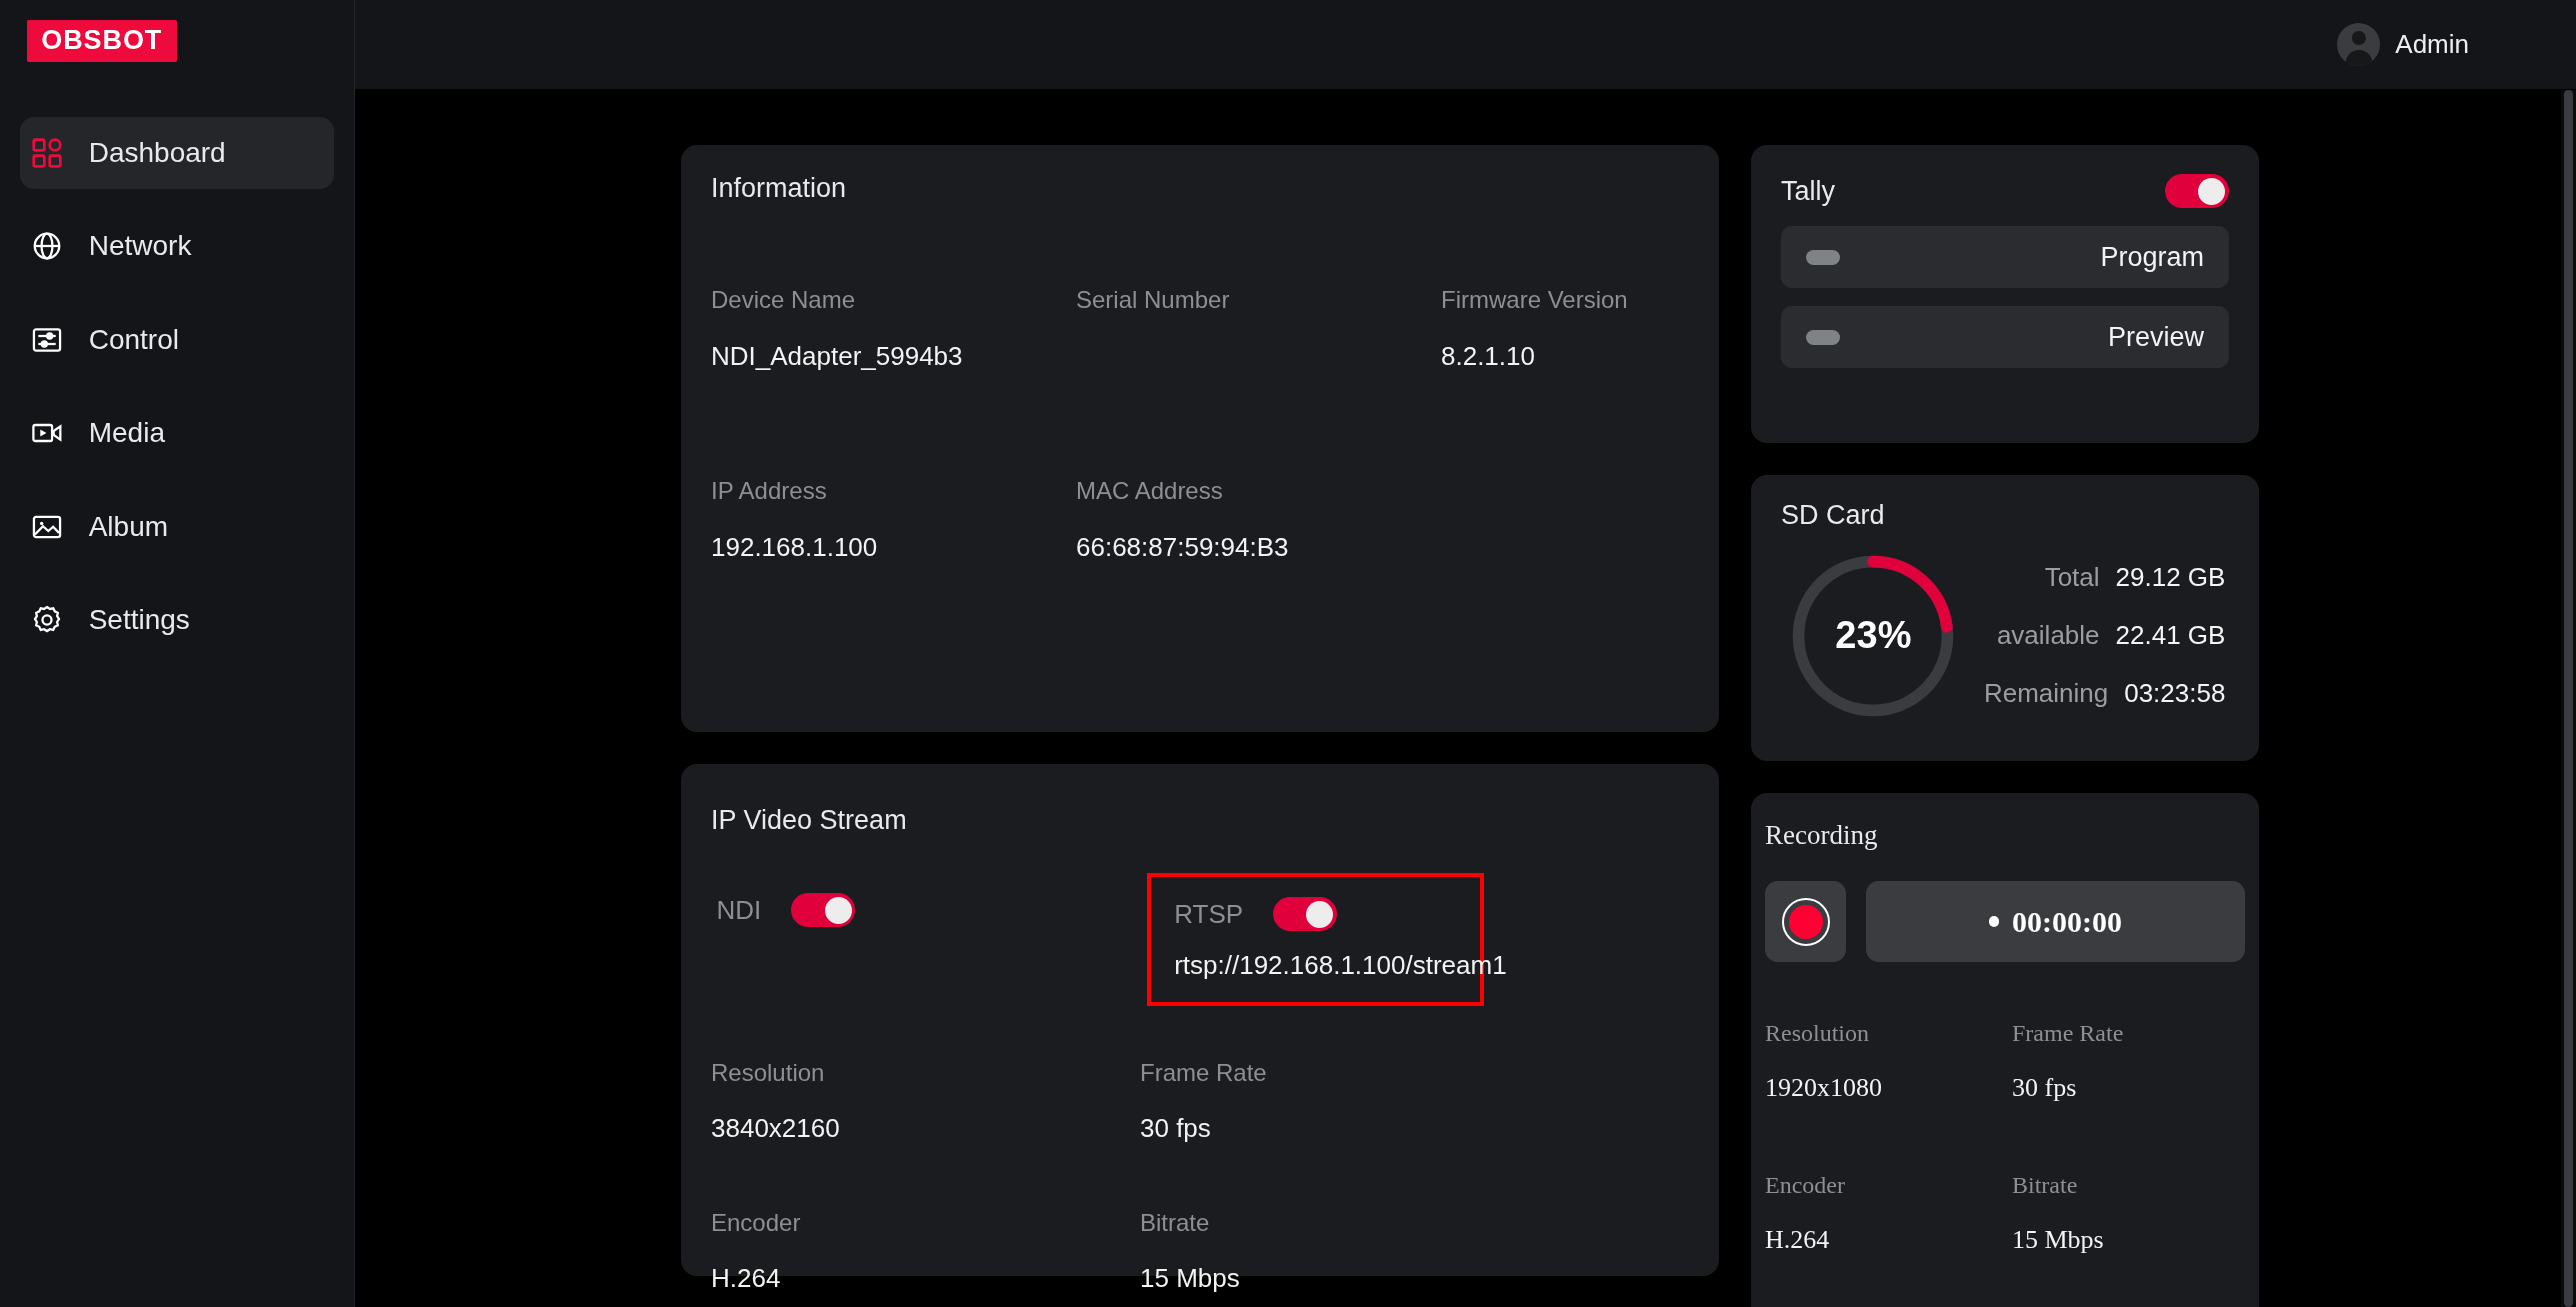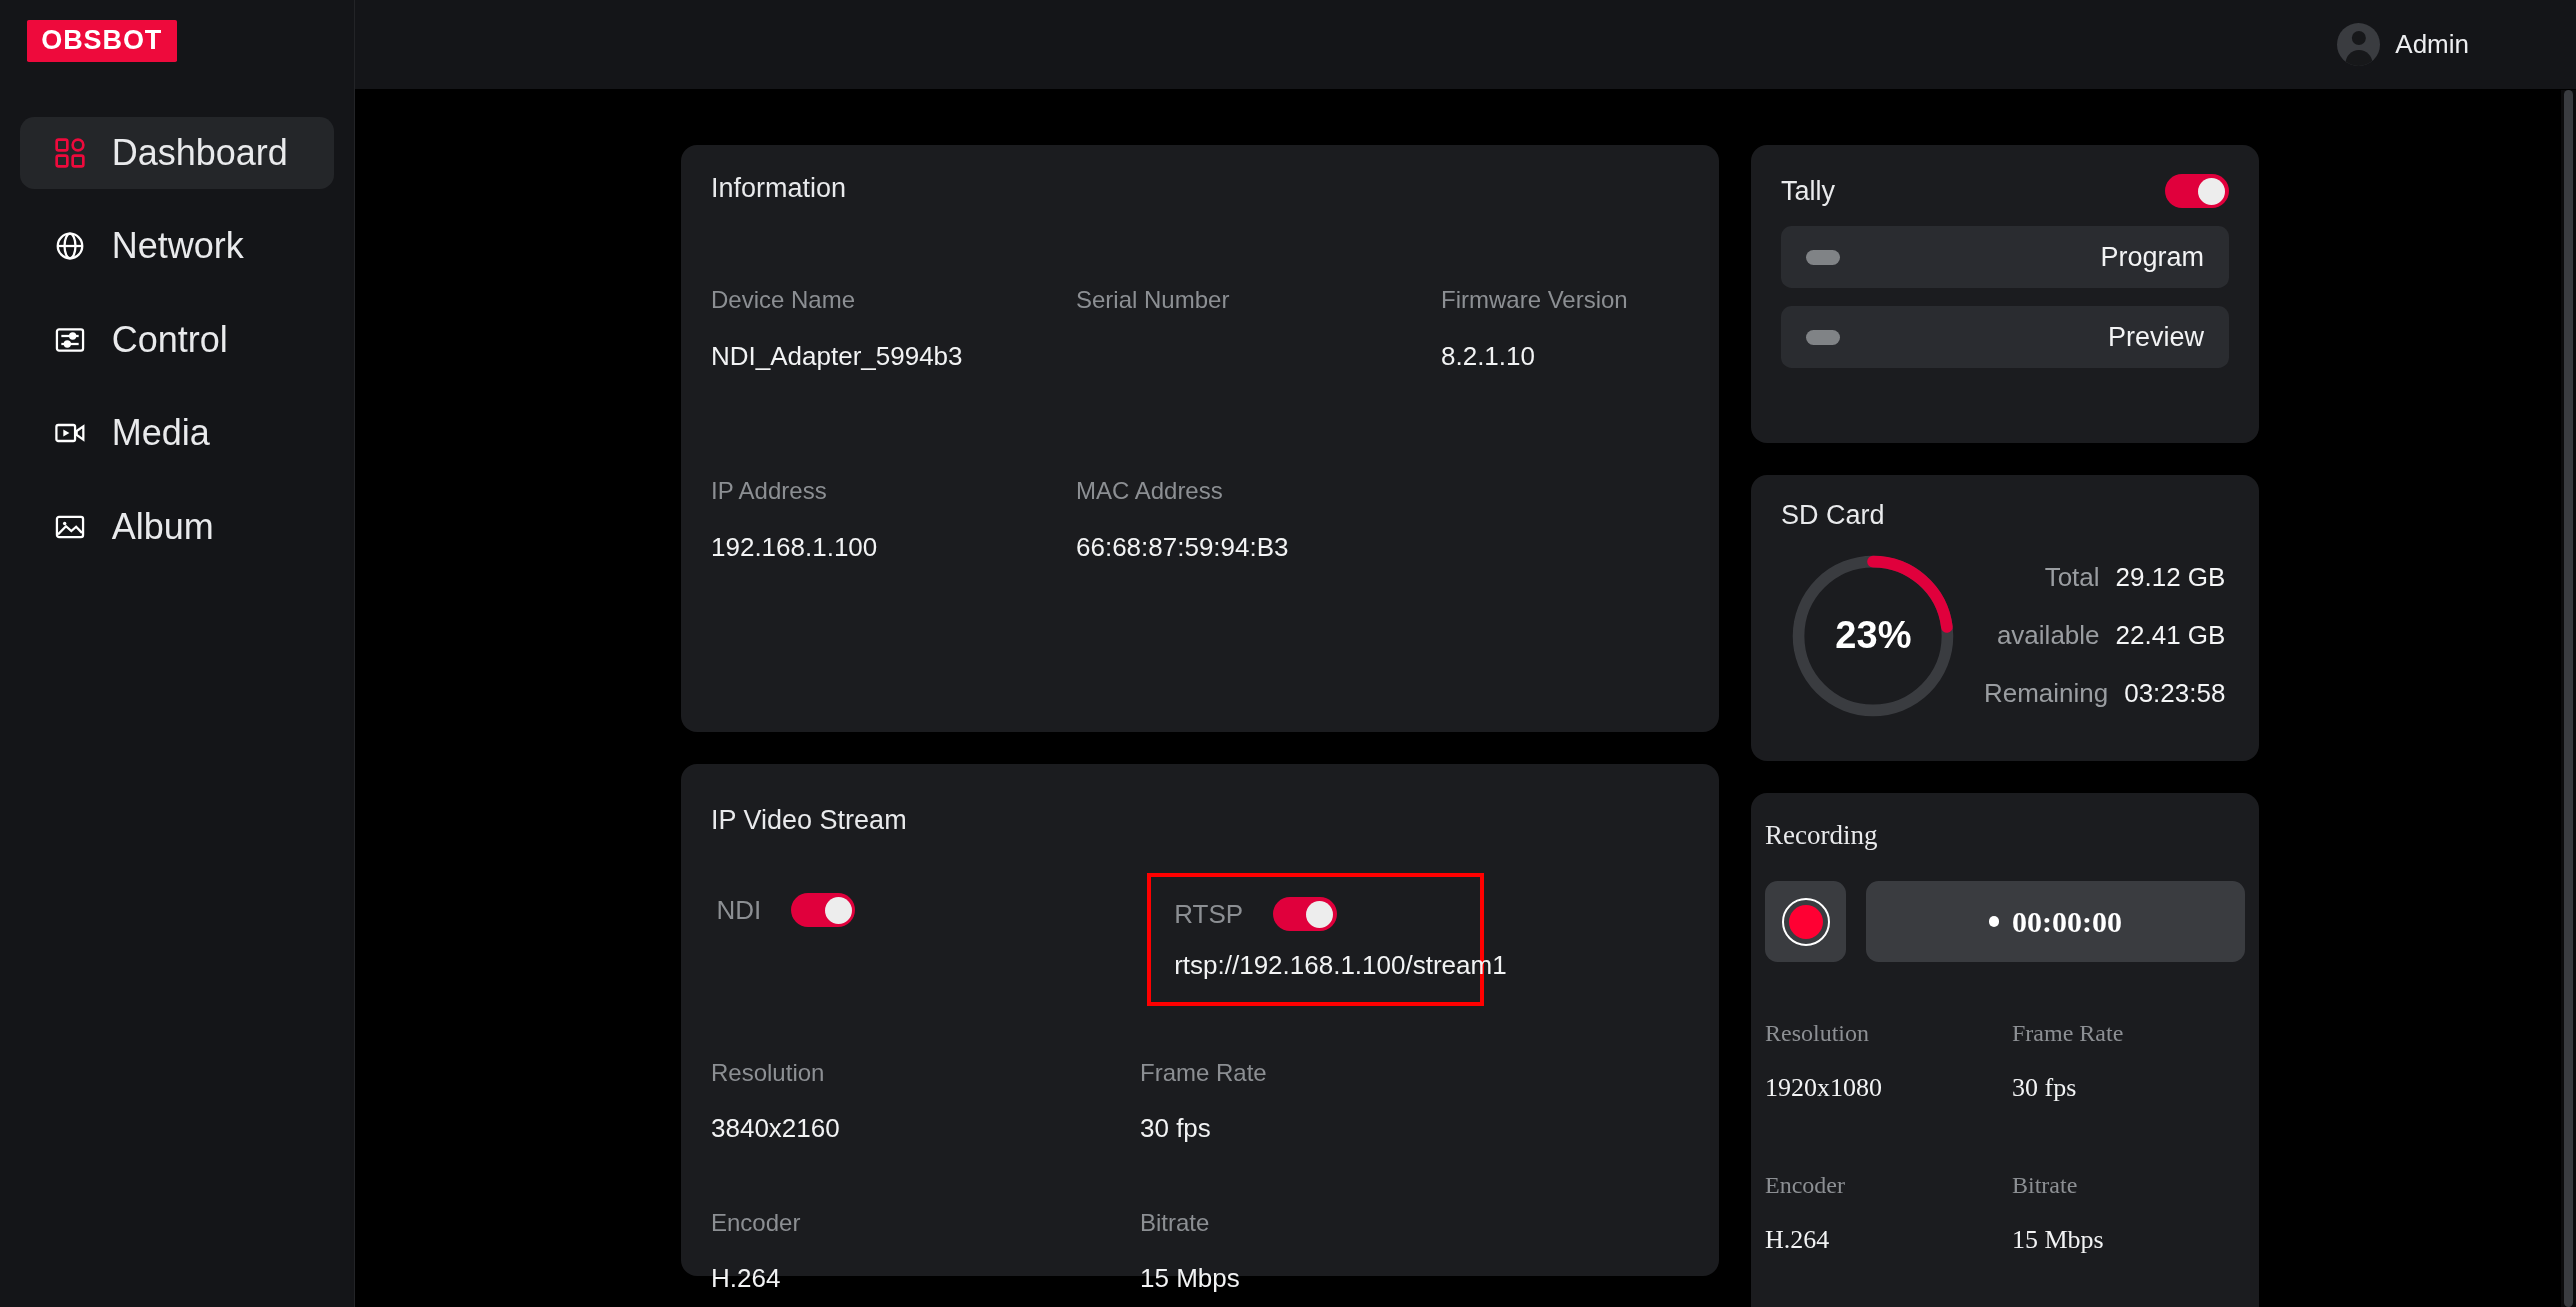--- a/index.html
+++ b/index.html
@@ -28,24 +28,24 @@
     font-weight:bold;
     letter-spacing:0.9px;
     padding:7.2px 14.3px 8px 14.3px;
     line-height:1;
     border-radius:1.8px;
   }
   .nav { margin-top:55px; padding:0 19.7px; }
   .nav-item {
     display:flex; align-items:center;
     height:72px;
-    padding-left:31px;
+    padding-left:8px;
     border-radius:14.3px;
     color:#E9EAEC;
-    font-size:36px;
+    font-size:28px;
     gap:23px;
     cursor:pointer;
     margin-bottom:21.5px;
   }
   .nav-item.active { background:#242629; }
   .nav-icon { width:38px; height:38px; display:flex; align-items:center; justify-content:center; flex:0 0 38px; }
   .nav-label { line-height:1; }
 
   
   .main { flex:1; height:1308px; background:#000; display:flex; flex-direction:column; min-width:0; }
@@ -250,20 +250,29 @@
         <span class="nav-icon">
           <svg width="32" height="32" viewBox="0 0 24 24" fill="none" stroke="#FFFFFF" stroke-width="1.7">
             <rect x="2.2" y="4.4" width="19.6" height="15.2" rx="1.6"></rect>
             <circle cx="8" cy="9.4" r="1.3" fill="#FFFFFF" stroke="none"></circle>
             <path d="M3 17.5 L9 11.4 L13 15 L16.6 11.8 L21 16.4"></path>
           </svg>
         </span>
         <span class="nav-label">Album</span>
       </div>
 
+      <div class="nav-item">
+        <span class="nav-icon">
+          <svg width="32" height="32" viewBox="0 0 24 24" fill="none" stroke="#FFFFFF" stroke-width="1.7">
+            <path d="M12 2.3 l2.2 1.4 2.5-.5 1.1 2.3 2.3 1.1 -.5 2.5 1.4 2.2 -1.4 2.2 .5 2.5 -2.3 1.1 -1.1 2.3 -2.5-.5 -2.2 1.4 -2.2-1.4 -2.5 .5 -1.1-2.3 -2.3-1.1 .5-2.5 -1.4-2.2 1.4-2.2 -.5-2.5 2.3-1.1 1.1-2.3 2.5 .5 Z"></path>
+            <circle cx="12" cy="12" r="3.4"></circle>
+          </svg>
+        </span>
+        <span class="nav-label">Settings</span>
+      </div>
 
     </nav>
   </aside>
 
   <section class="main">
 
     <header class="topbar">
       <div class="user">
         <span class="avatar"></span>
         <span class="user-name">Admin</span>

